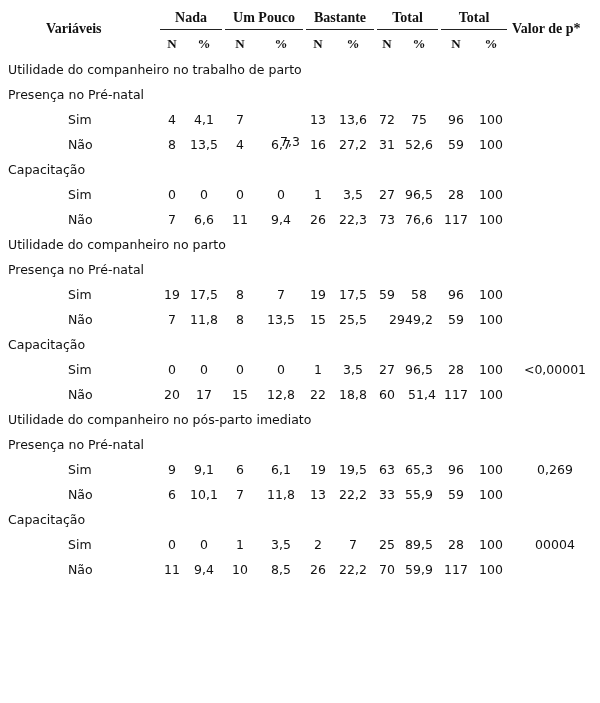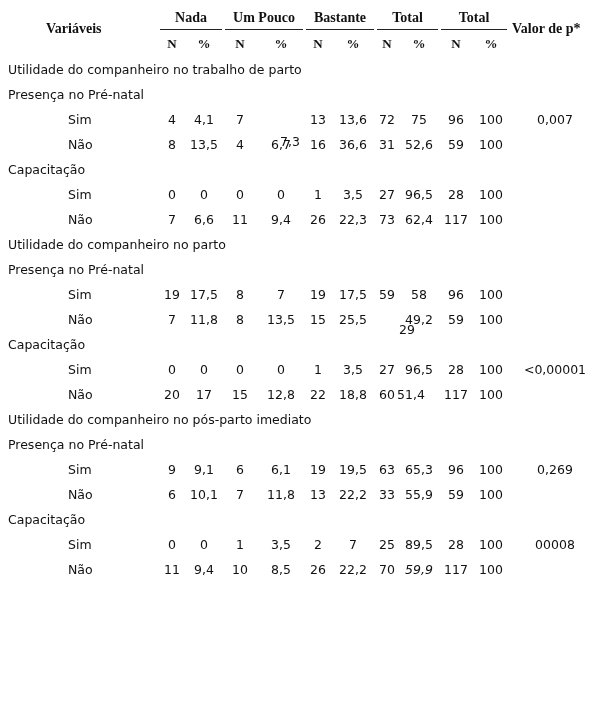--- a/index.html
+++ b/index.html
@@ -51,30 +51,29 @@
       <span class="cell" style="left: 154px;">4</span>
       <span class="cell" style="left: 186px;">4,1</span>
       <span class="cell" style="left: 222px;">7</span>
       <span class="cell" style="left: 272px; margin-top: 22px;">7,3</span>
       <span class="cell" style="left: 300px;">13</span>
       <span class="cell" style="left: 335px;">13,6</span>
       <span class="cell" style="left: 369px;">72</span>
       <span class="cell" style="left: 401px;">75</span>
       <span class="cell" style="left: 438px;">96</span>
       <span class="cell" style="left: 473px;">100</span>
-      <span class="pval">0,007</span>
     </div>
     <div class="row" style="top: 132px;">
       <span class="label" style="left: 68px;">Não</span>
       <span class="cell" style="left: 154px;">8</span>
       <span class="cell" style="left: 186px;">13,5</span>
       <span class="cell" style="left: 222px;">4</span>
       <span class="cell" style="left: 263px;">6,7</span>
       <span class="cell" style="left: 300px;">16</span>
-      <span class="cell" style="left: 335px;">36,6</span>
+      <span class="cell" style="left: 335px;">27,2</span>
       <span class="cell" style="left: 369px;">31</span>
       <span class="cell" style="left: 401px;">52,6</span>
       <span class="cell" style="left: 438px;">59</span>
       <span class="cell" style="left: 473px;">100</span>
       <span class="pval"></span>
     </div>
     <div class="row" style="top: 157px;">
       <span class="label" style="left: 8px;">Capacitação</span>
     </div>
     <div class="row" style="top: 182px;">
@@ -92,21 +91,21 @@
     </div>
     <div class="row" style="top: 207px;">
       <span class="label" style="left: 68px;">Não</span>
       <span class="cell" style="left: 154px;">7</span>
       <span class="cell" style="left: 186px;">6,6</span>
       <span class="cell" style="left: 222px;">11</span>
       <span class="cell" style="left: 263px;">9,4</span>
       <span class="cell" style="left: 300px;">26</span>
       <span class="cell" style="left: 335px;">22,3</span>
       <span class="cell" style="left: 369px;">73</span>
-      <span class="cell" style="left: 401px;">62,4</span>
+      <span class="cell" style="left: 401px;">76,6</span>
       <span class="cell" style="left: 438px;">117</span>
       <span class="cell" style="left: 473px;">100</span>
       <span class="pval"></span>
     </div>
     <div class="row" style="top: 232px;">
       <span class="label" style="left: 8px;">Utilidade do companheiro no parto</span>
     </div>
     <div class="row" style="top: 257px;">
       <span class="label" style="left: 8px;">Presença no Pré-natal</span>
     </div>
@@ -124,21 +123,21 @@
       <span class="cell" style="left: 473px;">100</span>
     </div>
     <div class="row" style="top: 307px;">
       <span class="label" style="left: 68px;">Não</span>
       <span class="cell" style="left: 154px;">7</span>
       <span class="cell" style="left: 186px;">11,8</span>
       <span class="cell" style="left: 222px;">8</span>
       <span class="cell" style="left: 263px;">13,5</span>
       <span class="cell" style="left: 300px;">15</span>
       <span class="cell" style="left: 335px;">25,5</span>
-      <span class="cell" style="left: 389px; margin-top: 10px;">29</span>
+      <span class="cell" style="left: 379px;">29</span>
       <span class="cell" style="left: 401px;">49,2</span>
       <span class="cell" style="left: 438px;">59</span>
       <span class="cell" style="left: 473px;">100</span>
       <span class="pval"></span>
     </div>
     <div class="row" style="top: 332px;">
       <span class="label" style="left: 8px;">Capacitação</span>
     </div>
     <div class="row" style="top: 357px;">
       <span class="label" style="left: 68px;">Sim</span>
@@ -156,21 +155,21 @@
     </div>
     <div class="row" style="top: 382px;">
       <span class="label" style="left: 68px;">Não</span>
       <span class="cell" style="left: 154px;">20</span>
       <span class="cell" style="left: 186px;">17</span>
       <span class="cell" style="left: 222px;">15</span>
       <span class="cell" style="left: 263px;">12,8</span>
       <span class="cell" style="left: 300px;">22</span>
       <span class="cell" style="left: 335px;">18,8</span>
       <span class="cell" style="left: 369px;">60</span>
-      <span class="cell" style="left: 393px;">51,4</span>
+      <span class="cell" style="left: 404px;">51,4</span>
       <span class="cell" style="left: 438px;">117</span>
       <span class="cell" style="left: 473px;">100</span>
       <span class="pval"></span>
     </div>
     <div class="row" style="top: 407px;">
       <span class="label" style="left: 8px;">Utilidade do companheiro no pós-parto imediato</span>
     </div>
     <div class="row" style="top: 432px;">
       <span class="label" style="left: 8px;">Presença no Pré-natal</span>
     </div>
@@ -210,29 +209,29 @@
       <span class="cell" style="left: 154px;">0</span>
       <span class="cell" style="left: 186px;">0</span>
       <span class="cell" style="left: 222px;">1</span>
       <span class="cell" style="left: 263px;">3,5</span>
       <span class="cell" style="left: 300px;">2</span>
       <span class="cell" style="left: 335px;">7</span>
       <span class="cell" style="left: 369px;">25</span>
       <span class="cell" style="left: 401px;">89,5</span>
       <span class="cell" style="left: 438px;">28</span>
       <span class="cell" style="left: 473px;">100</span>
-      <span class="pval">00008</span>
+      <span class="pval">00004</span>
     </div>
     <div class="row" style="top: 557px;">
       <span class="label" style="left: 68px;">Não</span>
       <span class="cell" style="left: 154px;">11</span>
       <span class="cell" style="left: 186px;">9,4</span>
       <span class="cell" style="left: 222px;">10</span>
       <span class="cell" style="left: 263px;">8,5</span>
       <span class="cell" style="left: 300px;">26</span>
       <span class="cell" style="left: 335px;">22,2</span>
       <span class="cell" style="left: 369px;">70</span>
-      <span class="cell" style="left: 401px; font-style: italic;">59,9</span>
+      <span class="cell" style="left: 401px;">59,9</span>
       <span class="cell" style="left: 438px;">117</span>
       <span class="cell" style="left: 473px;">100</span>
       <span class="pval"></span>
     </div>
   </div>
 
 </body></html>

